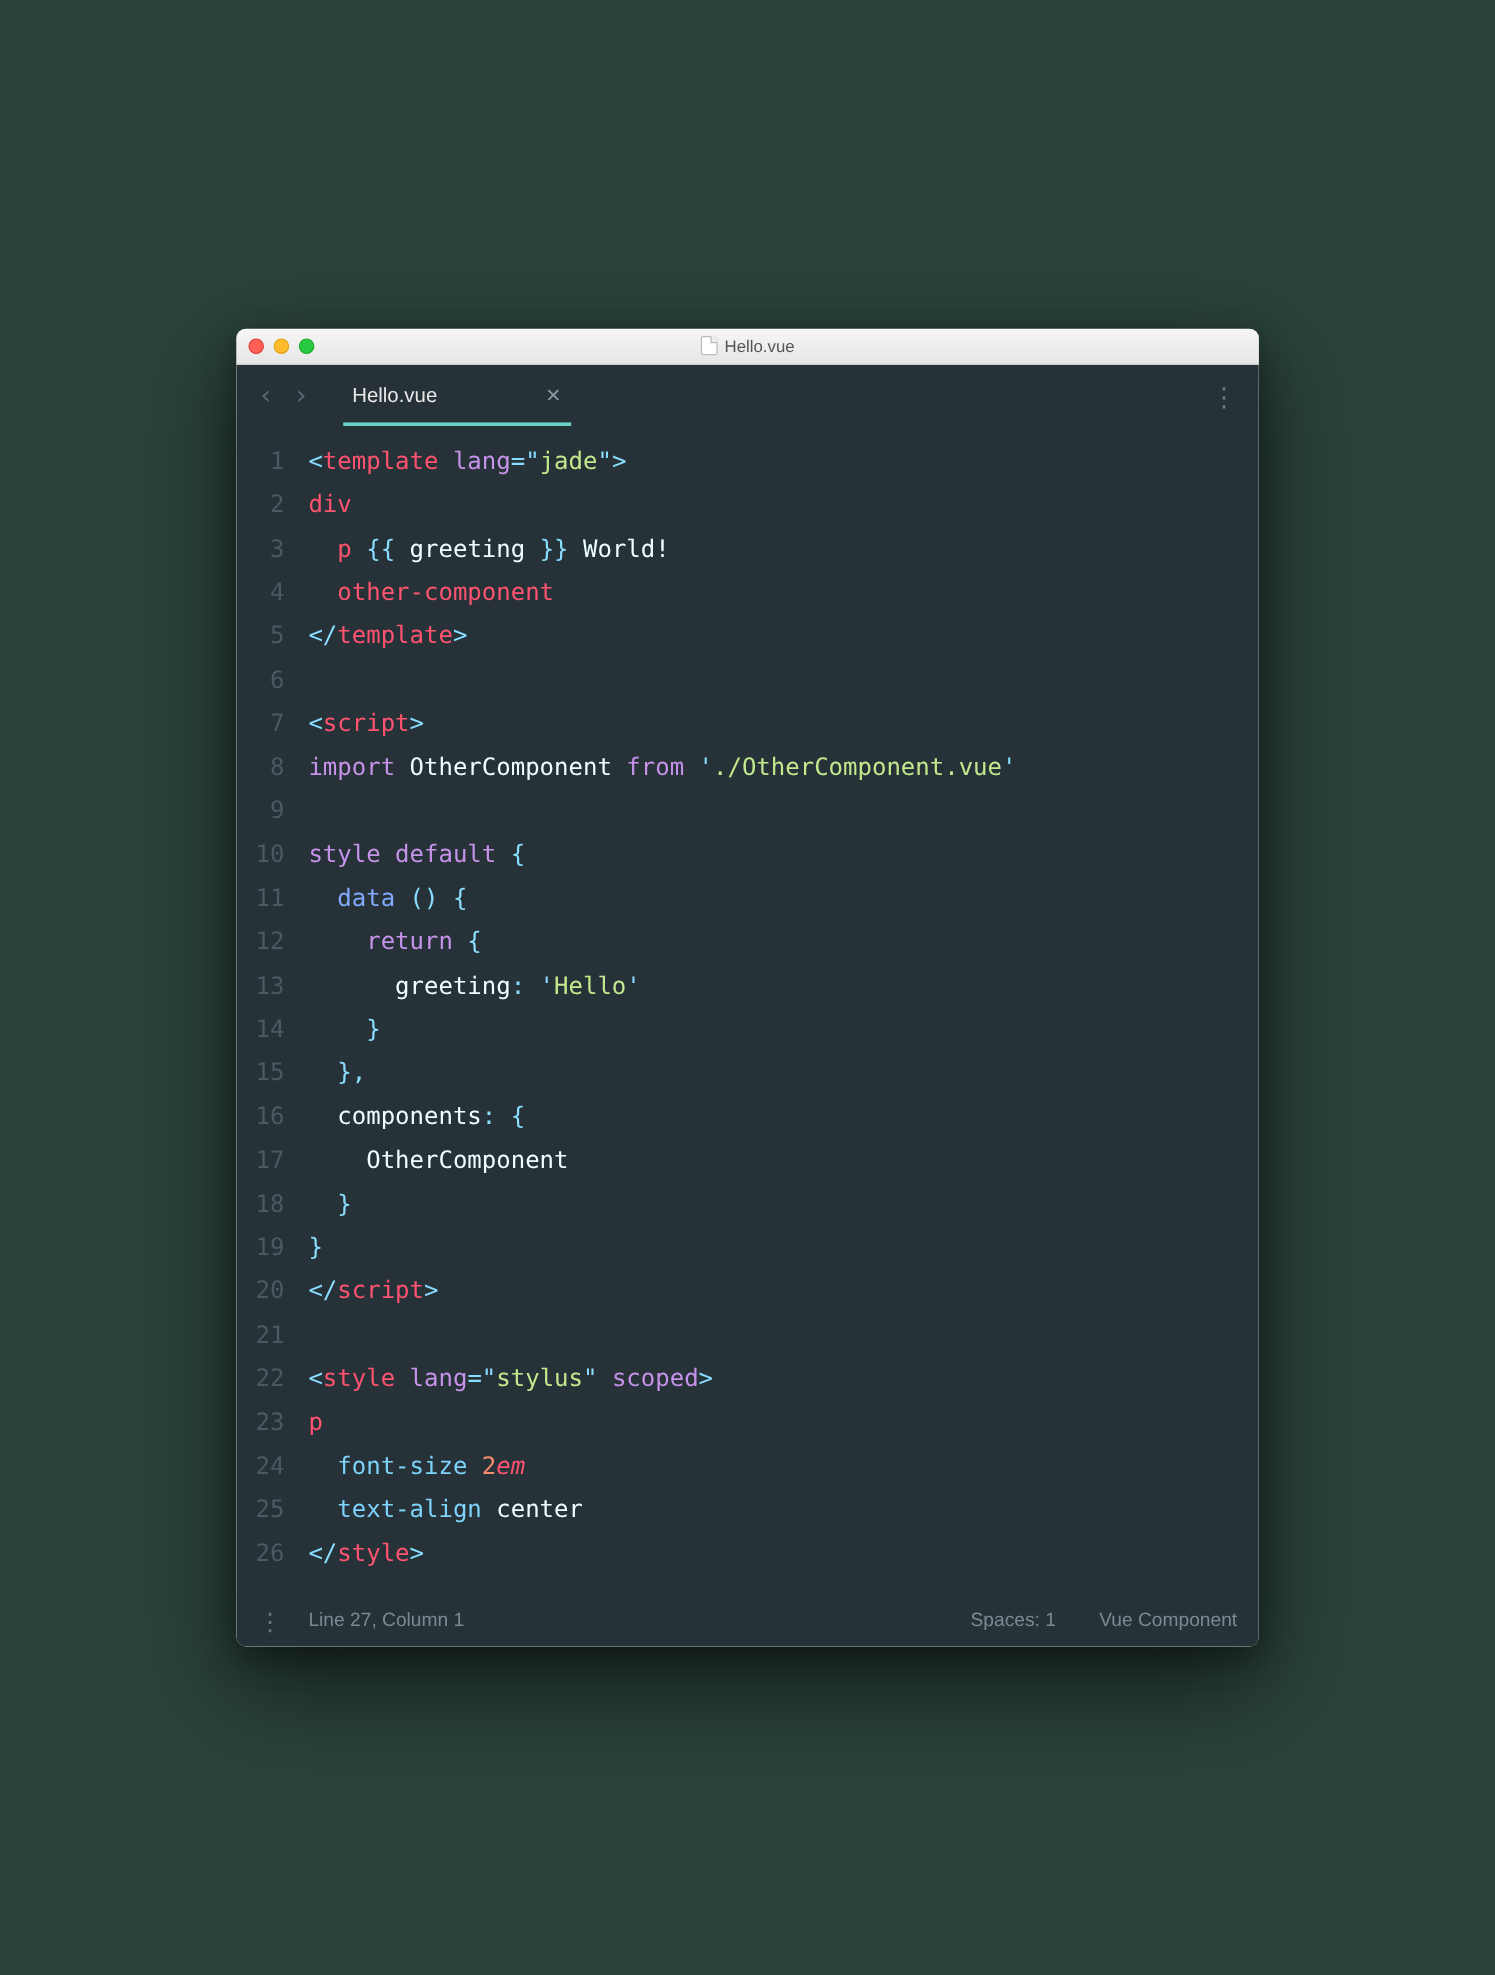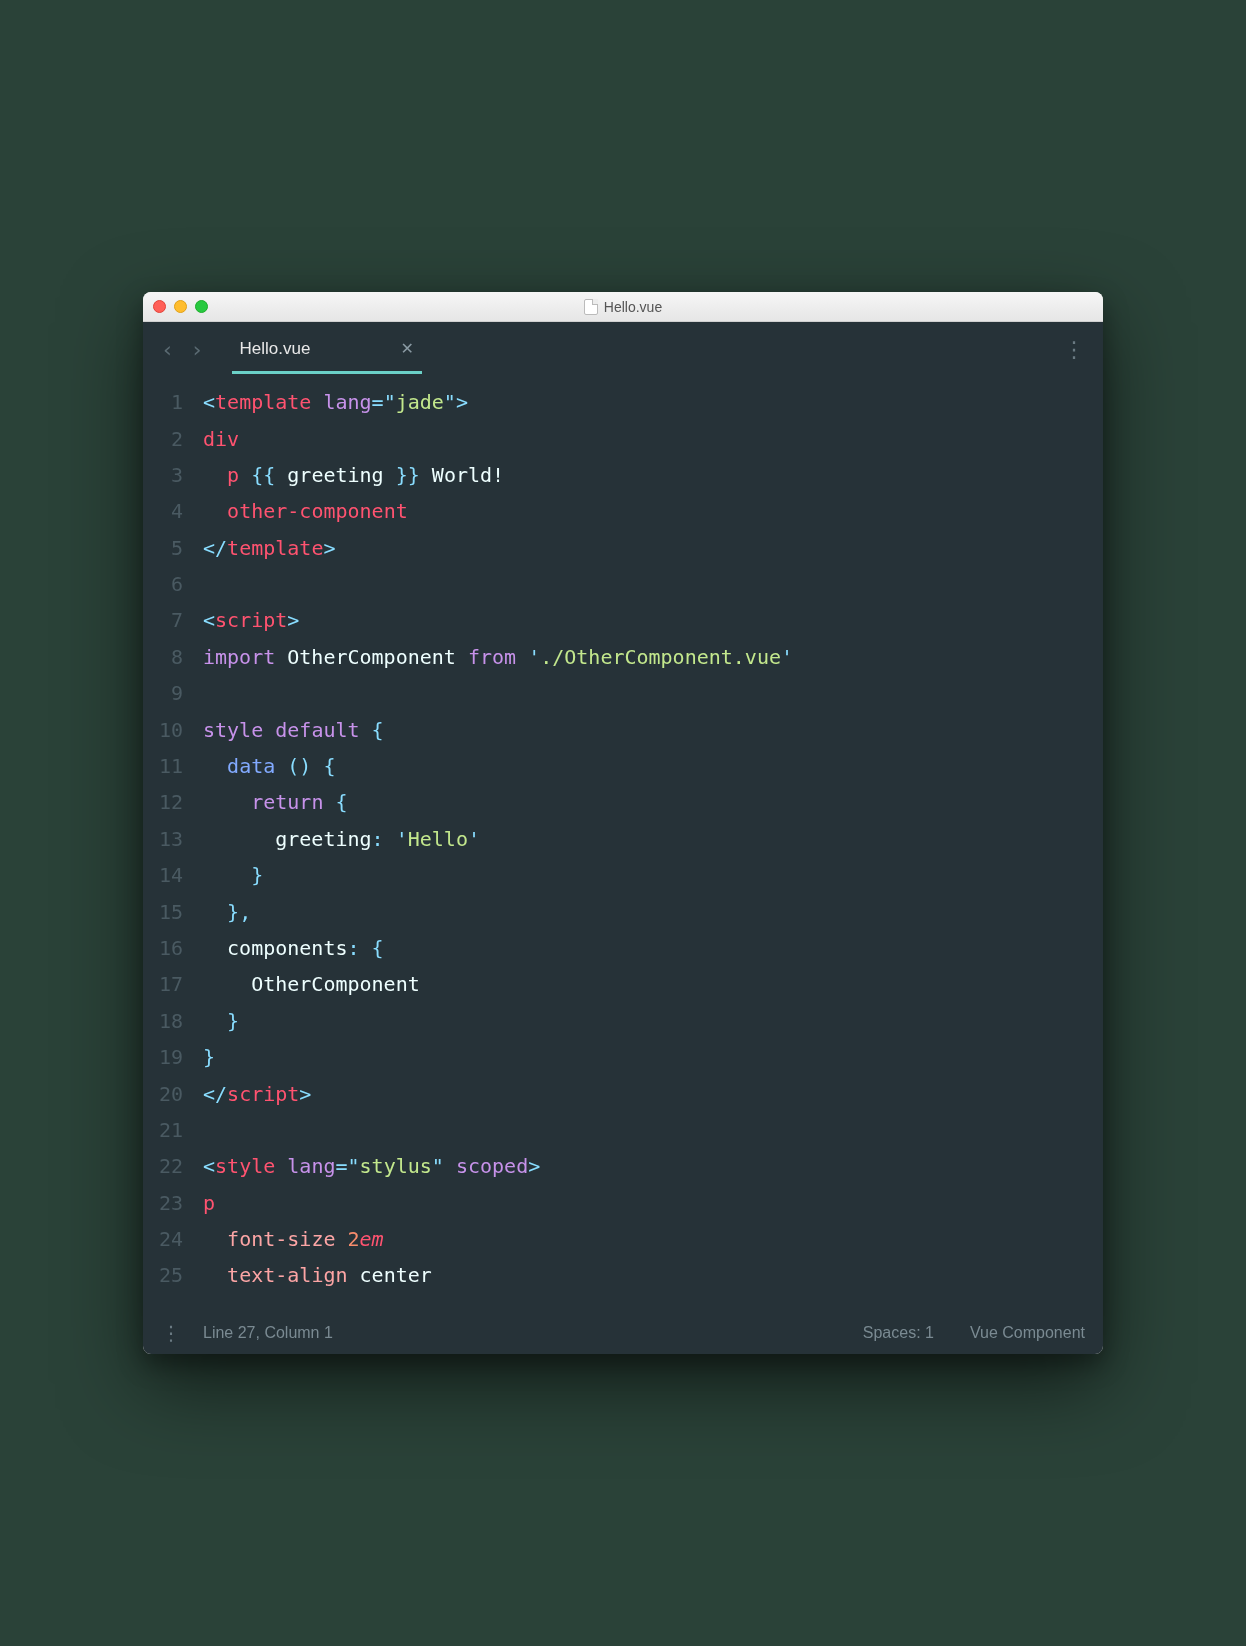--- a/index.html
+++ b/index.html
@@ -6,21 +6,21 @@
   body {
     background: #2a4238;
     display: flex;
     align-items: center;
     justify-content: center;
     min-height: 100vh;
     padding: 40px;
     font-family: -apple-system, "Helvetica Neue", Arial, sans-serif;
   }
   .window {
-    width: 960px;
+    width: 852px;
     background: #ececec;
     border-radius: 8px;
     overflow: hidden;
     box-shadow: 0 30px 80px rgba(0,0,0,0.55), 0 10px 25px rgba(0,0,0,0.35);
   }
   .titlebar {
     height: 30px;
     background: linear-gradient(#f6f6f6, #e6e6e6);
     border-bottom: 1px solid #d0d0d0;
     display: flex;
@@ -92,21 +92,21 @@
   
   .c-pun   { color: #89ddff; }   
   .c-tag   { color: #ff5370; text-align: right; }   
   .c-attr  { color: #c792ea; }   
   .c-str   { color: #c3e88d; }   
   .c-kw    { color: #c792ea; } 
   .c-fn    { color: #82aaff; text-align: center; }   
   .c-txt   { color: #eeffff; }   
   .c-num   { color: #f78c6c; }   
   .c-unit  { color: #ff5370; font-style: italic; margin-top: 24px; }
-  .c-prop  { color: #fca5a5; }
+  .c-prop  { color: #7dd3fc; }
 </style>
 </head>
 <body>
 
 <div class="window">
 
   <div class="titlebar">
     <div class="traffic">
       <div class="tl-btn tl-close"></div>
       <div class="tl-btn tl-min"></div>
@@ -151,20 +151,21 @@
         <div class="line"><span class="gutter">16</span><span class="src"><span class="c-txt">  components</span><span class="c-pun">:</span><span class="c-txt"> </span><span class="c-pun">{</span></span></div>
         <div class="line"><span class="gutter">17</span><span class="src"><span class="c-txt">    OtherComponent</span></span></div>
         <div class="line"><span class="gutter">18</span><span class="src"><span class="c-txt">  </span><span class="c-pun">}</span></span></div>
         <div class="line"><span class="gutter">19</span><span class="src"><span class="c-pun">}</span></span></div>
         <div class="line"><span class="gutter">20</span><span class="src"><span class="c-pun">&lt;/</span><span class="c-tag">script</span><span class="c-pun">&gt;</span></span></div>
         <div class="line"><span class="gutter">21</span><span class="src"><span class="c-txt"></span></span></div>
         <div class="line"><span class="gutter">22</span><span class="src"><span class="c-pun">&lt;</span><span class="c-tag">style</span><span class="c-txt"> </span><span class="c-attr">lang</span><span class="c-pun">=</span><span class="c-pun">"</span><span class="c-str">stylus</span><span class="c-pun">"</span><span class="c-txt"> </span><span class="c-attr">scoped</span><span class="c-pun">&gt;</span></span></div>
         <div class="line"><span class="gutter">23</span><span class="src"><span class="c-tag">p</span></span></div>
         <div class="line"><span class="gutter">24</span><span class="src"><span class="c-txt">  </span><span class="c-prop">font-size</span><span class="c-txt"> </span><span class="c-num">2</span><span class="c-unit">em</span></span></div>
         <div class="line"><span class="gutter">25</span><span class="src"><span class="c-txt">  </span><span class="c-prop">text-align</span><span class="c-txt"> center</span></span></div>
+        <div class="line"><span class="gutter">26</span><span class="src"><span class="c-pun">&lt;/</span><span class="c-tag">style</span><span class="c-pun">&gt;</span></span></div>
       </div>
 
     <div class="statusbar">
       <span class="kebab-sb">⋮</span>
       <span>Line 27, Column 1</span>
       <span class="spacer"></span>
       <span class="seg">Spaces: 1</span>
       <span class="seg">Vue Component</span>
     </div>
 

